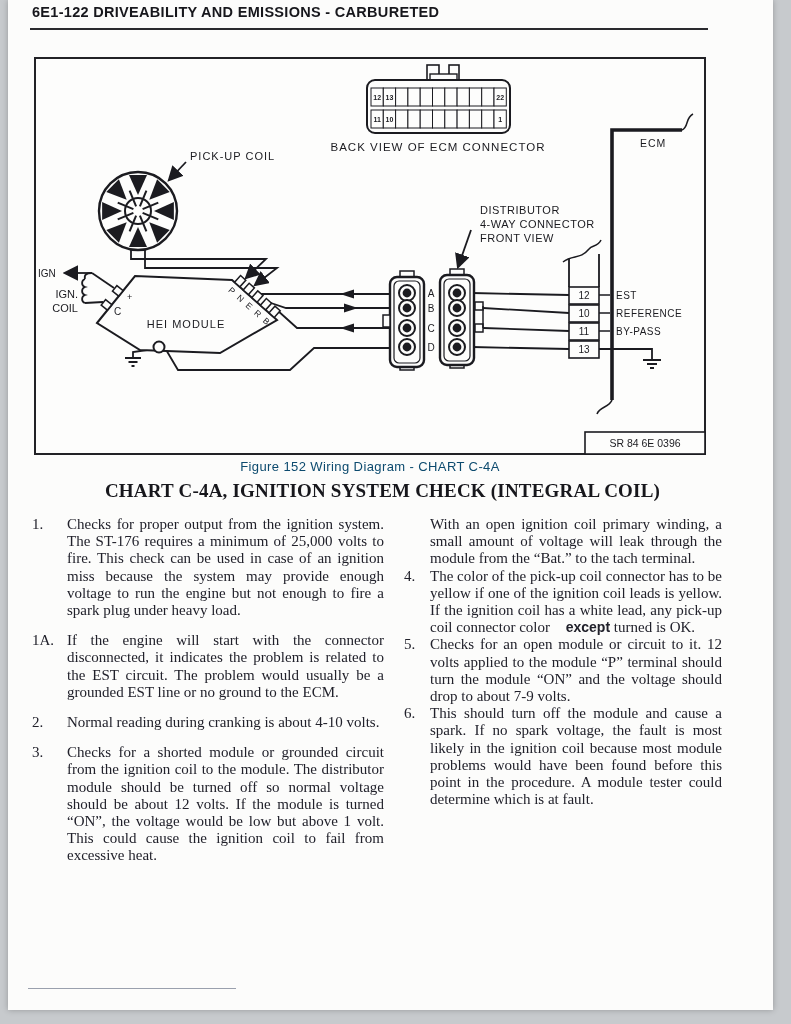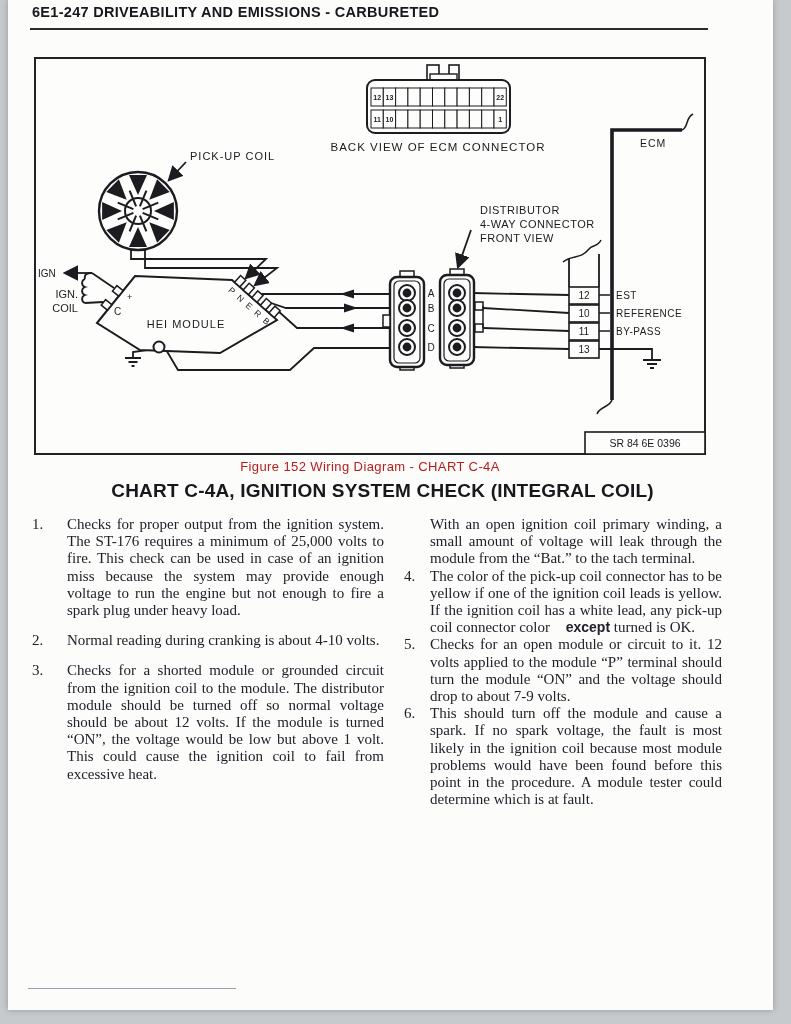--- a/index.html
+++ b/index.html
@@ -5,44 +5,44 @@
   html,body{margin:0;padding:0;}
   body{background:#c7cacd;width:791px;height:1024px;position:relative;overflow:hidden;
        font-family:"Liberation Serif",serif;}
   .paper{position:absolute;left:8px;top:0;width:765px;height:1010px;background:#fcfcfb;
          box-shadow:0 0 6px rgba(0,0,0,.25);}
   .hdr{position:absolute;left:32px;top:4px;width:690px;font-family:"Liberation Sans",sans-serif;
        font-weight:bold;font-size:14.5px;letter-spacing:.3px;color:#17171c;white-space:nowrap;}
   .hdr-rule{position:absolute;left:30px;top:28px;width:678px;height:2px;background:#2a2a2e;}
   .fig-svg{position:absolute;left:34px;top:57px;}
   .fig-caption{position:absolute;left:34px;top:459px;width:672px;text-align:center;
-       font-family:"Liberation Sans",sans-serif;font-size:13px;color:#b91c1c;letter-spacing:.4px;}
+       font-family:"Liberation Sans",sans-serif;font-size:13px;color:#0c4a6e;letter-spacing:.4px;}
   .page-heading{position:absolute;left:0px;top:480px;width:765px;text-align:center;
-       font-family:Liberation Sans, sans-serif;font-weight:bold;font-size:19px;
+       font-family:Liberation Serif, serif;font-weight:bold;font-size:19px;
        color:#17171c;letter-spacing:.2px;}
   .col{position:absolute;top:516px;color:#21212b;font-size:15px;line-height:17.2px;}
   .col-left{left:32px;width:352px;}
   .col-right{left:404px;width:318px;}
   .step{display:flex;align-items:flex-start;}
   .col-left .step{margin-bottom:13px;}
   .col-left .num{flex:0 0 35px;}
   .col-right .num{flex:0 0 26px;}
   .num{text-align:left;}
   .txt{flex:1;text-align:justify;}
   .txt p{margin:0;}
   .bold{font-weight:bold;font-family:"Liberation Sans",sans-serif;font-size:14px;margin-left:12px;}
   .scan-line{position:absolute;left:28px;top:988px;width:208px;height:1px;background:#9aa0ad;}
   svg text{fill:#1b1b20;font-family:"Liberation Sans",sans-serif;}
 </style>
 </head>
 <body>
 
 <div class="paper"></div>
 
-<div class="hdr">6E1-247  DRIVEABILITY AND EMISSIONS - CARBURETED</div>
+<div class="hdr">6E1-122  DRIVEABILITY AND EMISSIONS - CARBURETED</div>
 <div class="hdr-rule"></div>
 
 <svg class="fig-svg" width="672" height="398" viewBox="0 0 672 398">
   <defs>
     <marker id="arr" viewBox="0 0 10 10" refX="8.5" refY="5" markerWidth="8.5" markerHeight="8.5" orient="auto">
       <path d="M0,0 L10,5 L0,10 z" fill="#1b1b20"></path>
     </marker>
   </defs>
 
   <rect x="1" y="1" width="670" height="396" fill="#fdfdfc" stroke="#222226" stroke-width="2"></rect>
@@ -275,20 +275,24 @@
 
 <div class="fig-caption">Figure 152 Wiring Diagram - CHART C-4A</div>
 <div class="page-heading">CHART C-4A, IGNITION SYSTEM CHECK (INTEGRAL COIL)</div>
 
 <div class="col col-left">
   <div class="step">
     <div class="num">1.</div>
     <div class="txt">Checks for proper output from the ignition system. The ST-176 requires a minimum of 25,000 volts to fire. This check can be used in case of an ignition miss because the system may provide enough voltage to run the engine but not enough to fire a spark plug under heavy load.</div>
   </div>
   <div class="step">
+    <div class="num">1A.</div>
+    <div class="txt">If the engine will start with the connector disconnected, it indicates the problem is related to the EST circuit. The problem would usually be a grounded EST line or no ground to the ECM.</div>
+  </div>
+  <div class="step">
     <div class="num">2.</div>
     <div class="txt">Normal reading during cranking is about 4-10 volts.</div>
   </div>
   <div class="step">
     <div class="num">3.</div>
     <div class="txt">Checks for a shorted module or grounded circuit from the ignition coil to the module. The distributor module should be turned off so normal voltage should be about 12 volts. If the module is turned “ON”, the voltage would be low but above 1 volt. This could cause the ignition coil to fail from excessive heat.</div>
   </div>
 </div>
 
 <div class="col col-right">

